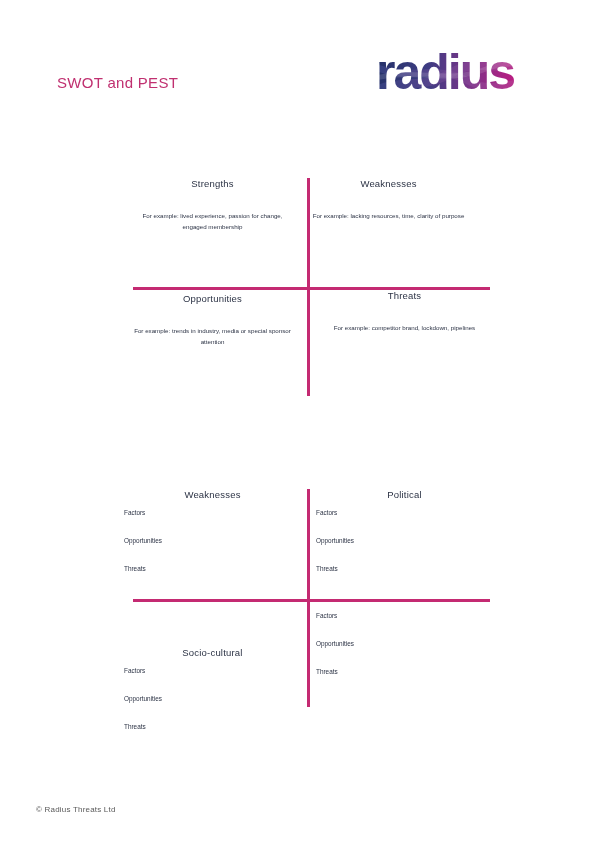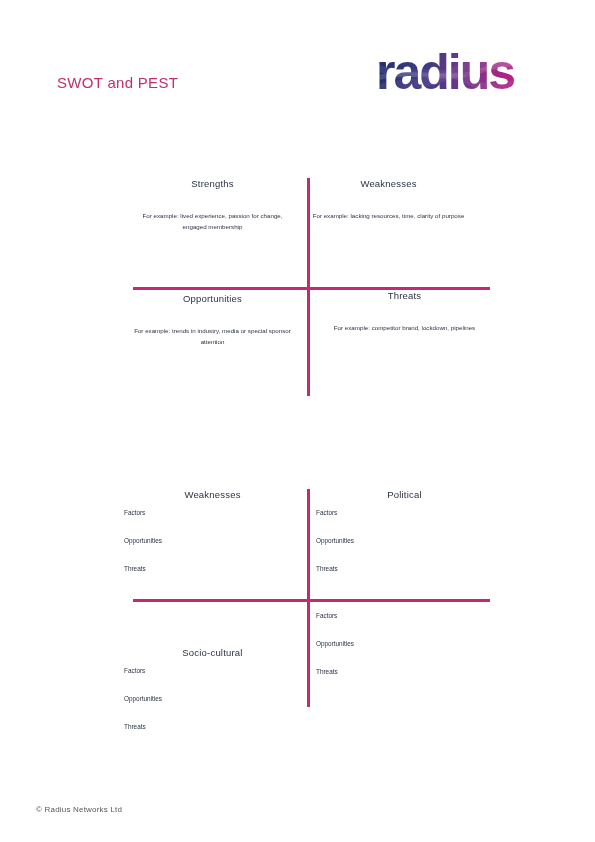--- a/index.html
+++ b/index.html
@@ -199,13 +199,13 @@
 
   <div class="quad" id="q-technological">
     <div class="quad-list">
       <div class="row">Factors</div>
       <div class="row">Opportunities</div>
       <div class="row">Threats</div>
     </div>
   </div>
 </div>
 
-<div id="footer-copyright">© Radius Networks Ltd</div>
+<div id="footer-copyright">© Radius Threats Ltd</div>
 
 </body></html>

